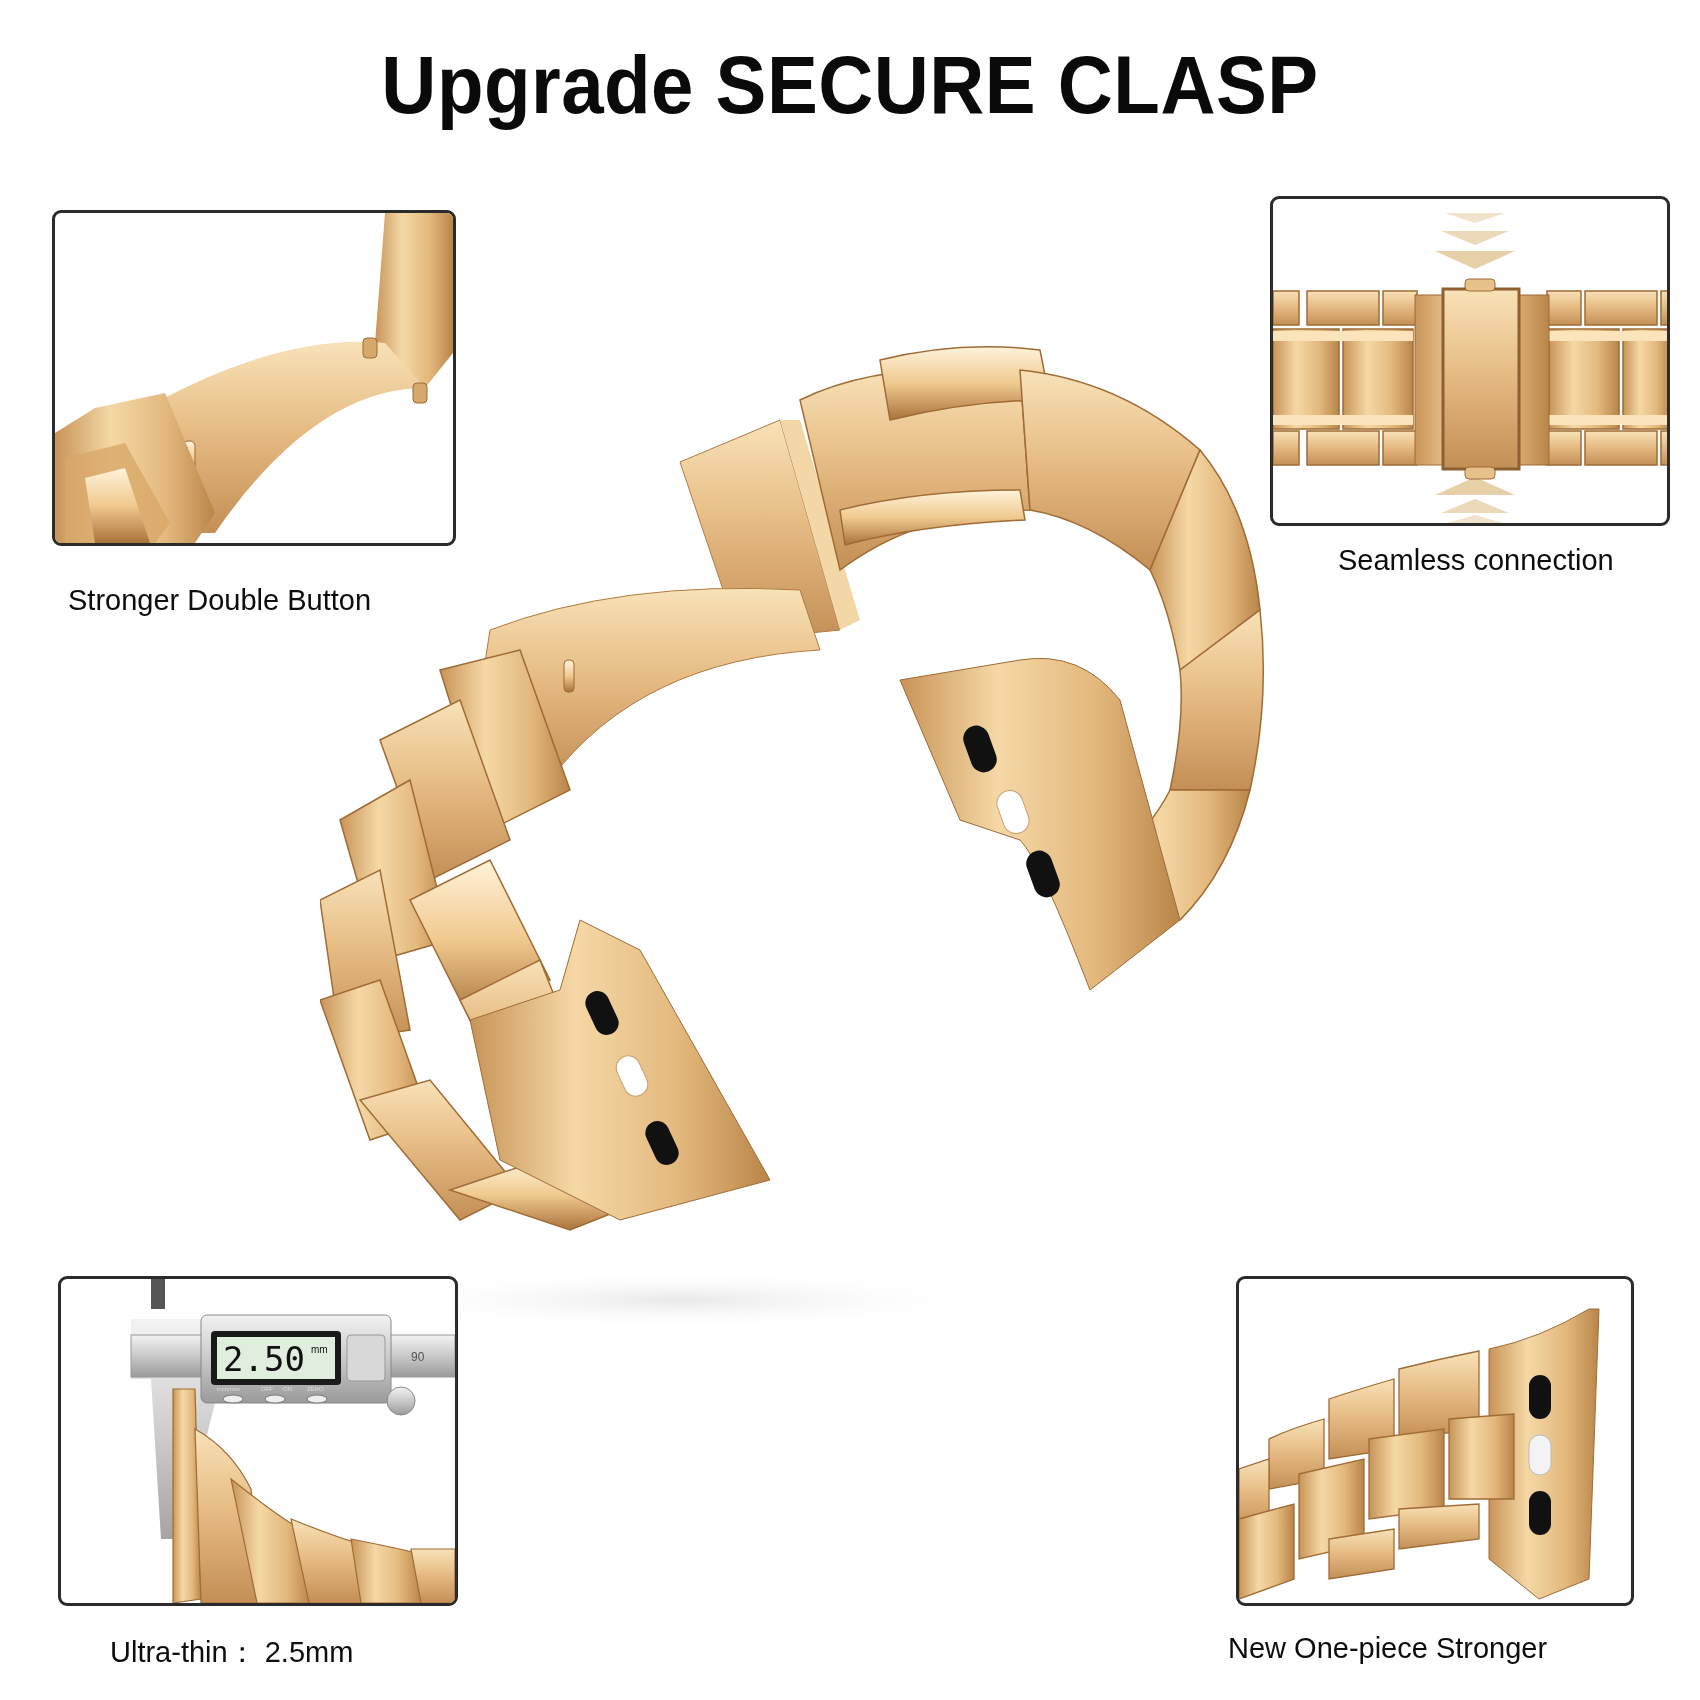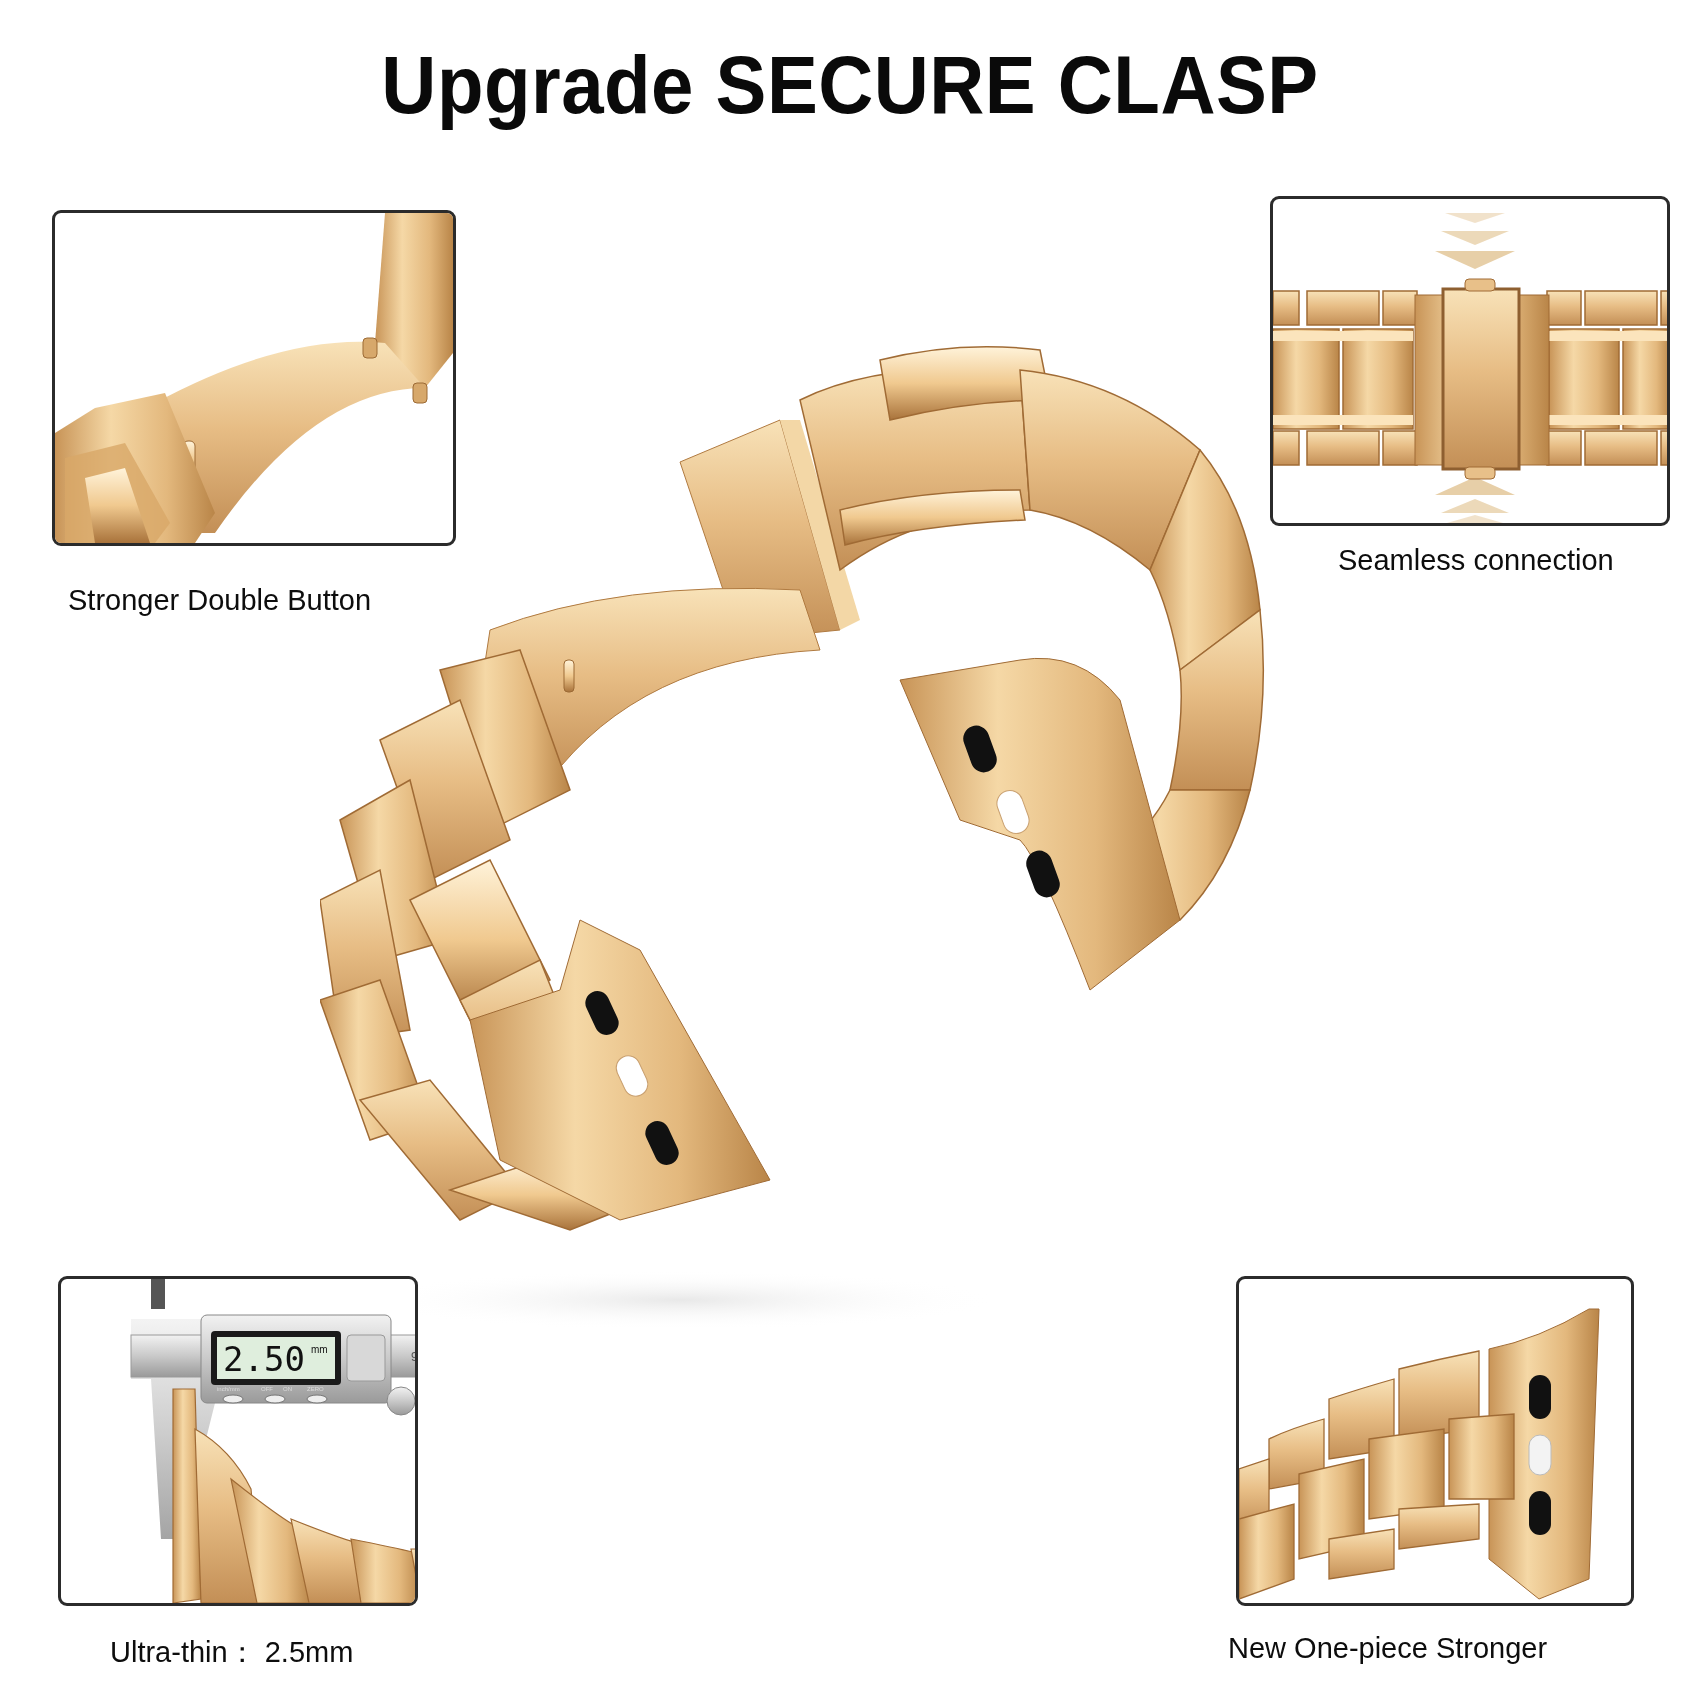--- a/index.html
+++ b/index.html
@@ -161,21 +161,21 @@
       <path d="M140 660 L220 620 L260 720 L190 760 Z" fill="url(#gGold)"></path>
     </g>
 
     <path d="M150 680 L240 650 L260 580 L320 610 L450 840 L300 880 L180 820 Z" fill="url(#gGoldH)" stroke="#a06b35"></path>
     <rect x="270" y="650" width="24" height="46" rx="12" fill="#111" transform="rotate(-25 282 673)"></rect>
     <rect x="300" y="715" width="24" height="42" rx="12" fill="#fff" stroke="#c9a070" transform="rotate(-25 312 736)"></rect>
     <rect x="330" y="780" width="24" height="46" rx="12" fill="#111" transform="rotate(-25 342 803)"></rect>
   </svg>
 </div>
 
-<div class="inset" style="left:58px; top:1276px; width:360px; height:330px;" title="Digital caliper measuring band thickness">
+<div class="inset" style="left:58px; top:1276px; width:400px; height:330px;" title="Digital caliper measuring band thickness">
   <svg width="394" height="324" viewBox="0 0 394 324">
 
     <path d="M70 40 L160 40 L160 100 L120 260 L100 260 L90 100 L70 100 Z" fill="url(#gSteel)" opacity="0.9"></path>
     <rect x="90" y="0" width="14" height="30" fill="#555"></rect>
 
     <rect x="70" y="56" width="324" height="42" fill="url(#gSteel)" stroke="#999"></rect>
 
     <rect x="140" y="36" width="190" height="88" rx="6" fill="url(#gSteel)" stroke="#888"></rect>
     <rect x="150" y="52" width="130" height="54" rx="4" fill="#1a1a1a"></rect>
     <rect x="156" y="58" width="118" height="42" fill="#dfeedd"></rect>

